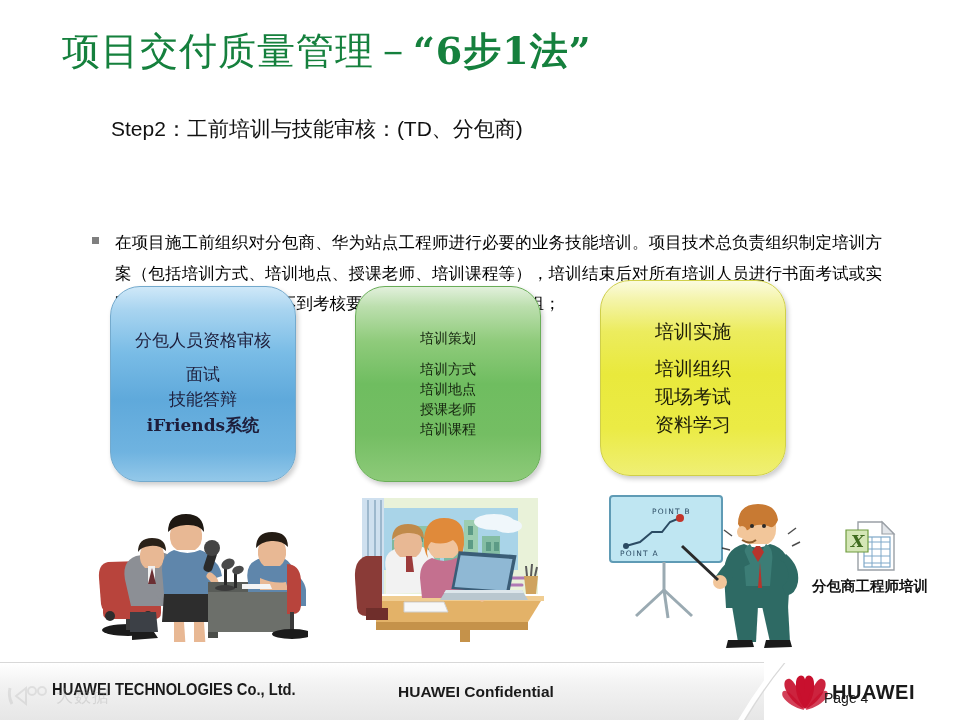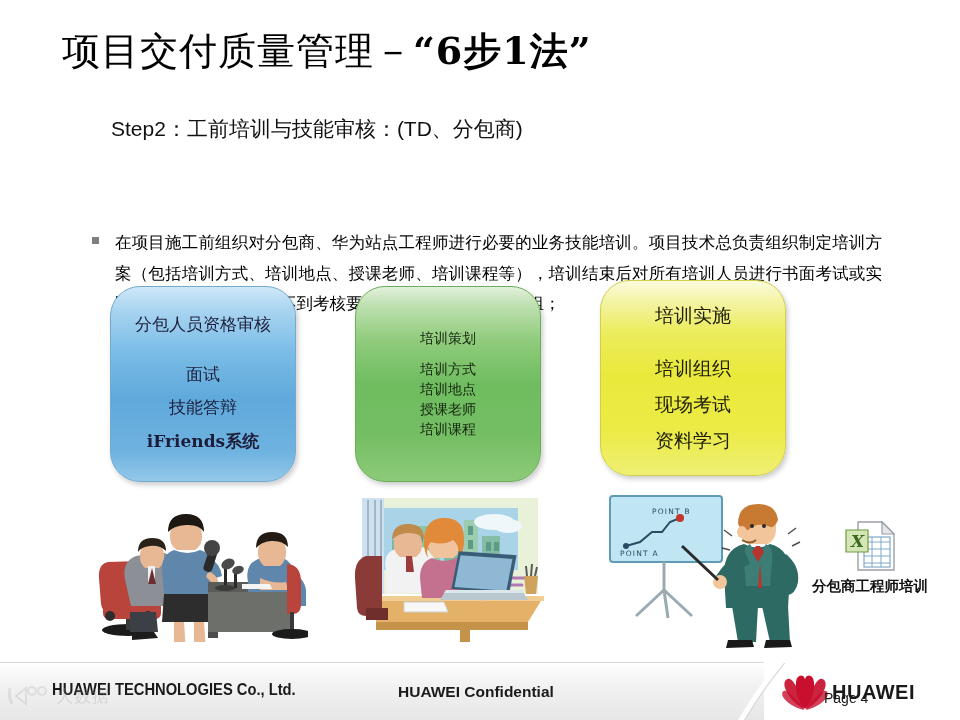--- a/index.html
+++ b/index.html
@@ -23,21 +23,21 @@
   }
 
   
   #slide-title {
     position: absolute;
     left: 62px;
     top: 30px;
     font-family: "DejaVu Serif", "Liberation Serif", serif;
     font-size: 38px;
     line-height: 1.1;
-    color: #000000;
+    color: #15803d;
     white-space: nowrap;
     letter-spacing: 1px;
   }
   #slide-title .q {
     font-weight: bold;
   }
 
   
   #slide-subtitle {
     position: absolute;
@@ -109,21 +109,20 @@
     top: 10px;
     background:
       linear-gradient(to bottom,
         #cfe8f8 0%,
         #a8d4f0 12%,
         #79bce6 34%,
         #5fa9db 58%,
         #6fb3e0 85%,
         #93c8e9 100%);
     border: 1px solid #74aacd;
-    gap: 8px;
   }
   #box-blue .line { color: #1d1d3a; }
   #box-blue .head {
     font-size: 17px;
     line-height: 1.25;
     white-space: normal;
     max-width: 150px;
   }
   #box-blue .sub { font-size: 17px; line-height: 1.5; }
   #box-blue .sys {
@@ -161,21 +160,20 @@
     top: 4px;
     background:
       linear-gradient(to bottom,
         #fbfbdf 0%,
         #f4f4a8 10%,
         #ecec5e 26%,
         #e9e93c 48%,
         #ebeb45 76%,
         #efef74 100%);
     border: 1px solid #cfcf4a;
-    gap: 8px;
   }
   #box-yellow .line {
     color: #20200a;
     font-size: 19px;
     line-height: 1.45;
   }
   #box-yellow .gap { height: 10px; }
 
   
   .illus {

